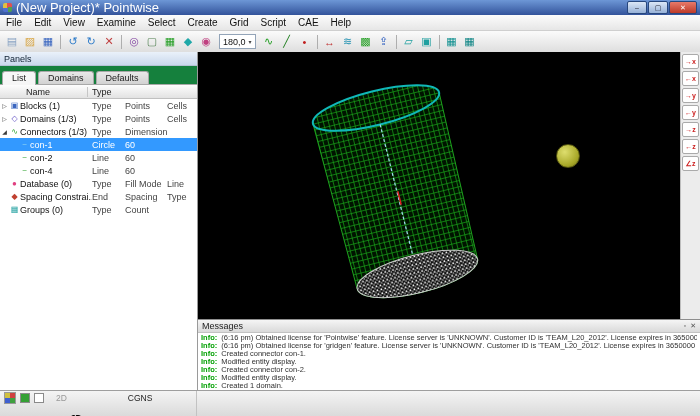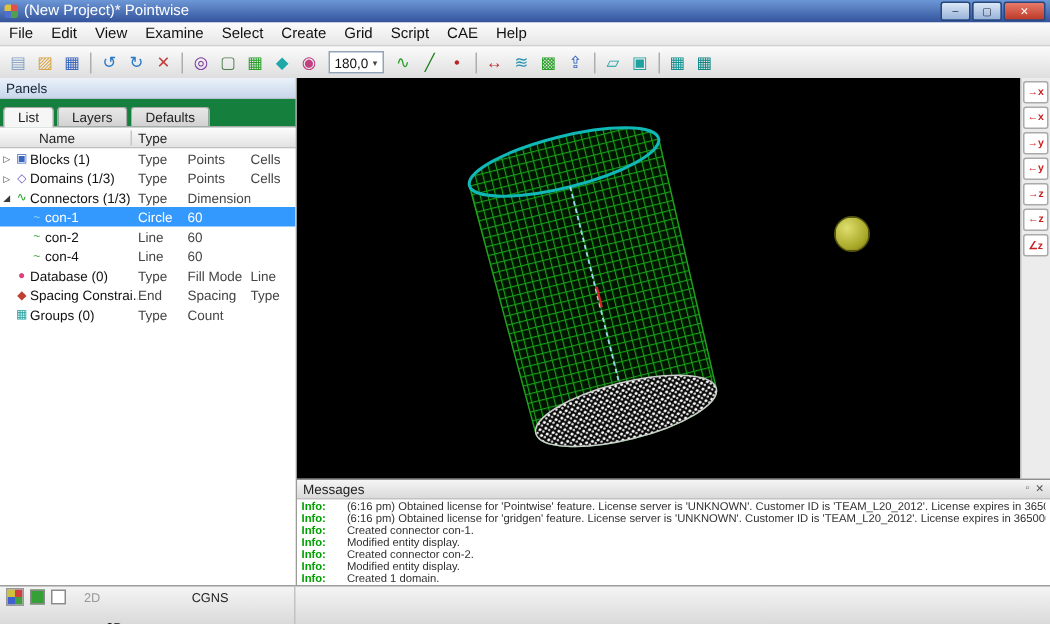--- a/index.html
+++ b/index.html
@@ -3,21 +3,21 @@
 <meta charset="utf-8">
 <style>
   html,body{margin:0;padding:0;background:#888;}
   #app{position:relative;width:700px;height:416px;background:#e8e8e8;overflow:hidden;
        font-family:"Liberation Sans",sans-serif;font-size:10px;color:#111;}
 
   
   .titlebar{height:15px;background:linear-gradient(#6d97d6,#33539b);display:flex;align-items:center;color:#fff;}
   .app-icon{width:9px;height:9px;margin:0 4px 0 3px;border-radius:2px;
             background:conic-gradient(#e05050 0 25%,#50a050 0 50%,#5070d0 0 75%,#e0c040 0);}
-  .title-text{font-size:10px;}
+  .title-text{font-size:13px;}
   .win-btns{margin-left:auto;display:flex;gap:1px;padding-right:3px;}
   .wbtn{width:18px;height:11px;display:flex;align-items:center;justify-content:center;font-size:7px;
         border:1px solid #27477d;border-radius:2px;background:linear-gradient(#dce7f6,#97b2d8);color:#223;}
   .wbtn.close{background:linear-gradient(#e87a6a,#bd3a28);color:#fff;width:26px;}
 
   
   .menubar{height:15px;background:linear-gradient(#fcfcfc,#e6e6e6);border-bottom:1px solid #cfcfcf;
            display:flex;align-items:center;}
   .menu-item{padding:0 6px;height:100%;display:flex;align-items:center;cursor:default;}
 
@@ -72,21 +72,21 @@
   .vbtn{width:15px;height:13px;background:#fff;border:1px solid #aaa;border-radius:2px;margin-bottom:2px;
         font-size:7px;color:#cc2020;font-weight:bold;display:flex;align-items:center;justify-content:center;}
 
   
   .messages{height:70px;border-top:1px solid #8e8e8e;background:#fff;display:flex;flex-direction:column;}
   .msg-header{height:12px;background:linear-gradient(#f5f5f5,#dadada);border-bottom:1px solid #c2c2c2;
               display:flex;align-items:center;padding:0 4px;font-size:9px;color:#222;}
   .msg-hbtns{margin-left:auto;display:flex;gap:4px;color:#555;font-size:7px;}
   .msg-body{flex:1;overflow:hidden;padding:1px 3px;font-size:7.5px;line-height:8px;color:#303030;}
   .mline{white-space:nowrap;overflow:hidden;}
-  .mpre{color:#00a000;font-weight:bold;margin-right:14px;}
+  .mpre{color:#00a000;font-weight:bold;margin-right:4px;}
 
   
   .statusbar{position:absolute;left:0;bottom:0;width:700px;height:26px;
              background:linear-gradient(#f4f4f4,#dadada);border-top:1px solid #9e9e9e;box-sizing:border-box;}
   .sb-left{width:197px;height:100%;border-right:1px solid #c2c2c2;display:flex;flex-direction:row;box-sizing:border-box;}
   .sb-row1{display:flex;align-items:center;height:13px;padding-left:4px;gap:4px;}
   .palette{width:10px;height:10px;border:1px solid #999;
            background:conic-gradient(#d04040 0 25%,#40a040 0 50%,#4060d0 0 75%,#d0c040 0);}
   .swatch{width:8px;height:8px;border:1px solid #8a8a8a;}
   .s1{background:#35a035;} .s2{background:#ffffff;}
@@ -157,21 +157,21 @@
     </div>
 
   <div class="content">
 
     <div class="sidepanel">
       <div class="panel-header">
         <span>Panels</span>
       </div>
       <div class="tabs">
         <span class="tab active">List</span>
-        <span class="tab">Layers</span>
+        <span class="tab">Domains</span>
         <span class="tab">Defaults</span>
       </div>
       <div class="tree-header">
         <span class="th-name">Name</span>
         <span class="th-type">Type</span>
       </div>
       <div class="tree">
           <div class="trow">
             <span class="arrow">▷</span>
             <span class="ticon" style="color: rgb(58, 102, 192);">▣</span>

